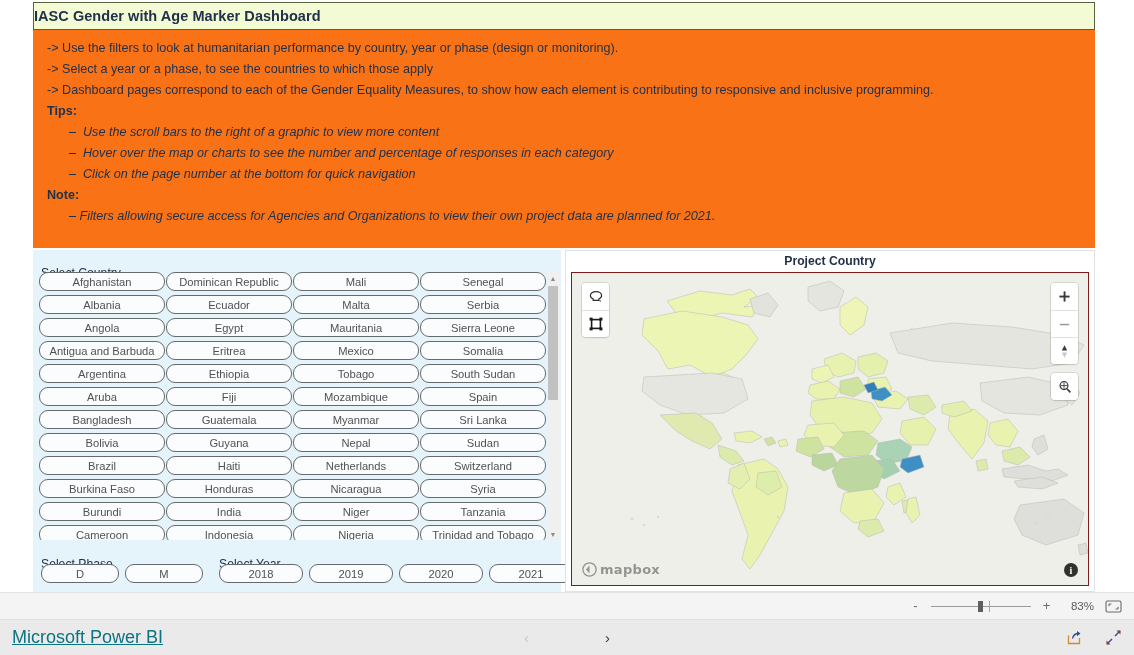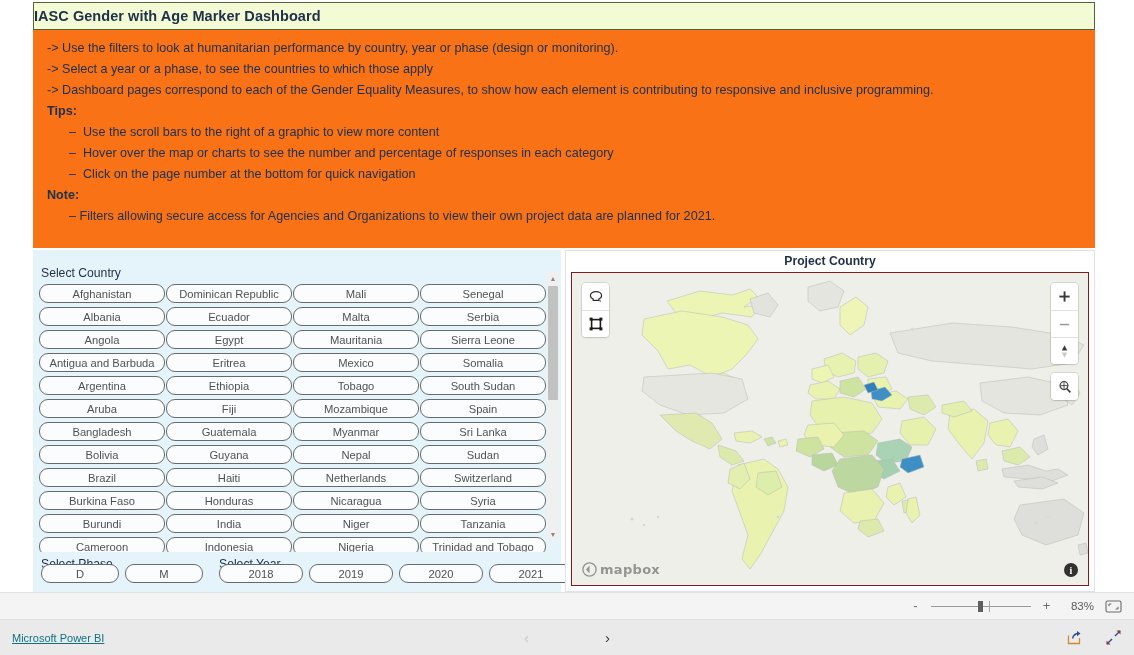--- a/index.html
+++ b/index.html
@@ -41,21 +41,21 @@
     width: 1062px; height: 218px;
     background: #f97316;
     padding: 8px 21px 0 6px;
   }
   .ins-line {
     font-size: 12.6px; color: #21314a; line-height: 21px;
     white-space: pre; padding-left: 8px;
     font-family: "Liberation Sans", sans-serif;
   }
   .ins-line.bold { font-weight: bold; }
-  .ins-line.indent { padding-left: 30px; }
+  .ins-line.indent { padding-left: 30px; font-style: italic; }
 
   
   .filter-panel {
     position: absolute; left: 0px; top: 250px;
     width: 528px; height: 342px;
     background: #e4f4fa;
   }
   .section-label {
     font-size: 12.2px; font-weight: normal; color: #1f2f46;
     position: absolute;
@@ -63,21 +63,20 @@
     margin-top: 12px;
   }
   #lbl-country { left: 8px; top: 4px; }
   #lbl-phase   { left: 8px; top: 295px; }
   #lbl-year    { left: 186px; top: 295px; }
 
   .country-scroll {
     position: absolute; left: 6px; top: 22px;
     width: 516px; height: 268px;
     overflow: hidden;
-    margin-top: 12px;
   }
   .country-grid {
     display: grid;
     grid-template-columns: repeat(4, 126px);
     gap: 0px 1px;
   }
   .chip {
     height: 19px; margin-bottom: 4px;
     border: 1px solid #666a6d; border-radius: 9px;
     background: #fafcfd;
@@ -210,21 +209,21 @@
 
   
   .footer {
     position: absolute; left: 0; top: 620px;
     width: 1134px; height: 35px;
     background: #eaeaea;
     display: flex; align-items: center;
   }
   .footer-brand {
     position: absolute; left: 12px;
-    font-size: 11px; color: #0d7383;
+    font-size: 18px; color: #0d7383;
     text-decoration: underline; cursor: pointer;
     font-family: "Liberation Sans", sans-serif;
   }
   .pager {
     position: absolute; left: 50%; transform: translateX(-50%);
     display: flex; align-items: center; gap: 16px;
   }
   .pg-arrow {
     font-size: 15px; cursor: pointer; line-height: 15px;
     font-family: "Liberation Sans", sans-serif;

